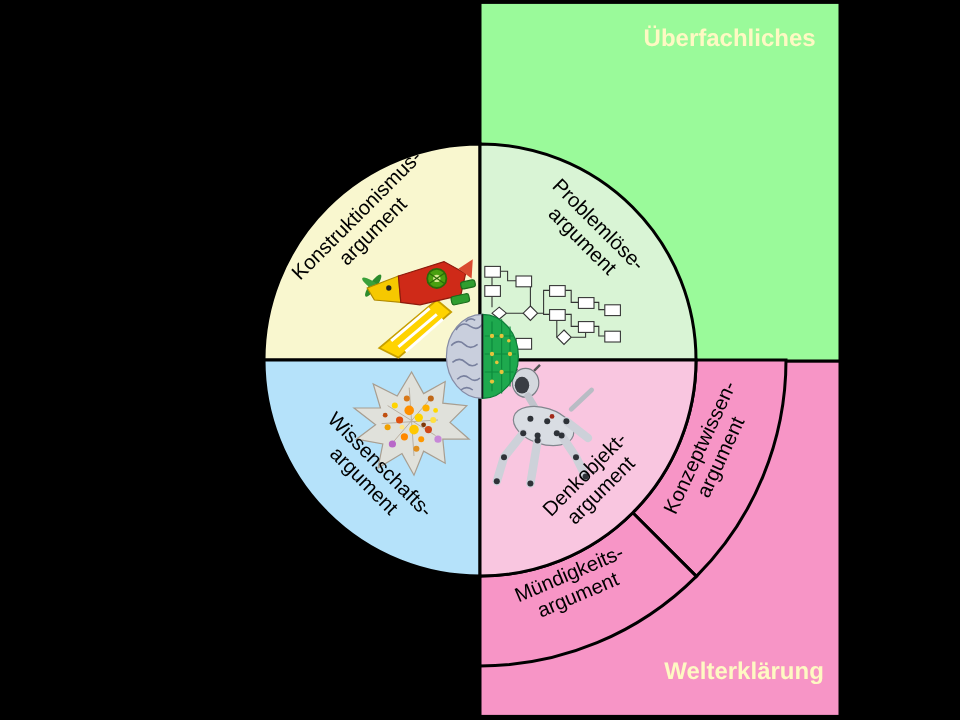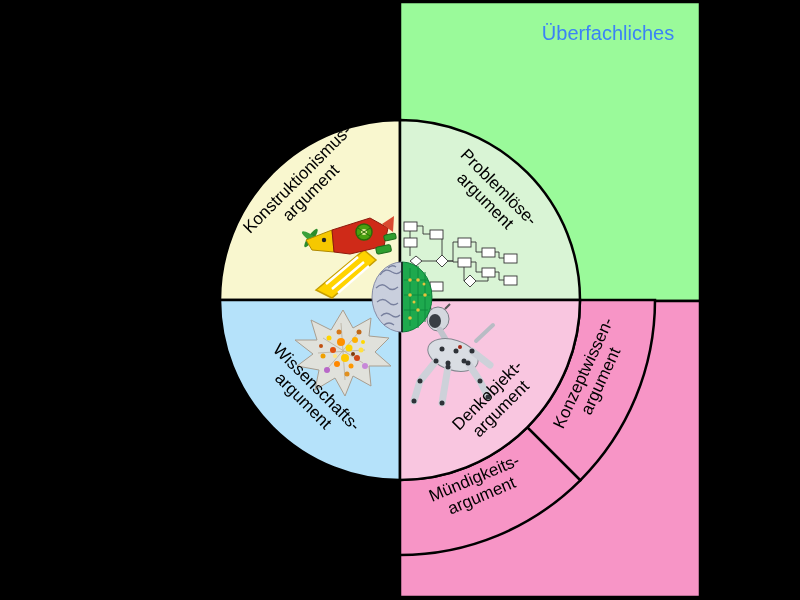--- a/index.html
+++ b/index.html
@@ -1,19 +1,19 @@
 <!DOCTYPE html>
 <html><head>
 <meta charset="utf-8">
 <style>
   html,body{margin:0;padding:0;background:#000;}
   .stage{position:relative;width:800px;height:600px;background:#000;overflow:hidden;
          font-family:"Liberation Sans",sans-serif;}
   .stage svg{position:absolute;left:0;top:0;}
-  .title{position:absolute;font-weight:normal;font-size:20px;color:#3b82f6;white-space:nowrap;
+  .title{position:absolute;font-weight:bold;font-size:20px;color:#fef9c3;white-space:nowrap;
          transform:translate(-50%,-50%);}
   .rlabel{position:absolute;font-size:17px;line-height:1.12;color:#000;text-align:center;
           white-space:nowrap;}
 </style>
 </head>
 <body>
 
 <div class="stage">
 
 <svg width="800" height="600" viewBox="0 0 800 600">
@@ -130,20 +130,21 @@
       <circle cx="418" cy="310" r="1.8"></circle>
           <circle cx="410" cy="318" r="1.8"></circle>
       <circle cx="424" cy="284" r="1.5"></circle>
           <circle cx="414" cy="302" r="1.5"></circle>
     </g>
     <path d="M402,262 V332" stroke="#15171c" stroke-width="1.5"></path>
   </g>
 </svg>
 
   <div class="title" style="left:608px;top:33px;">Überfachliches</div>
+  <div class="title" style="left:620px;top:560px;">Welterklärung</div>
 
   <div class="rlabel" style="left:304px;top:186px;transform:translate(-50%,-50%) rotate(-45deg);">
     <div>Konstruktionismus-</div>
     <div>argument</div>
   </div>
   <div class="rlabel" style="left:492px;top:194px;transform:translate(-50%,-50%) rotate(45deg);">
     <div>Problemlöse-</div>
     <div>argument</div>
   </div>
   <div class="rlabel" style="left:310px;top:394px;transform:translate(-50%,-50%) rotate(45deg);">

